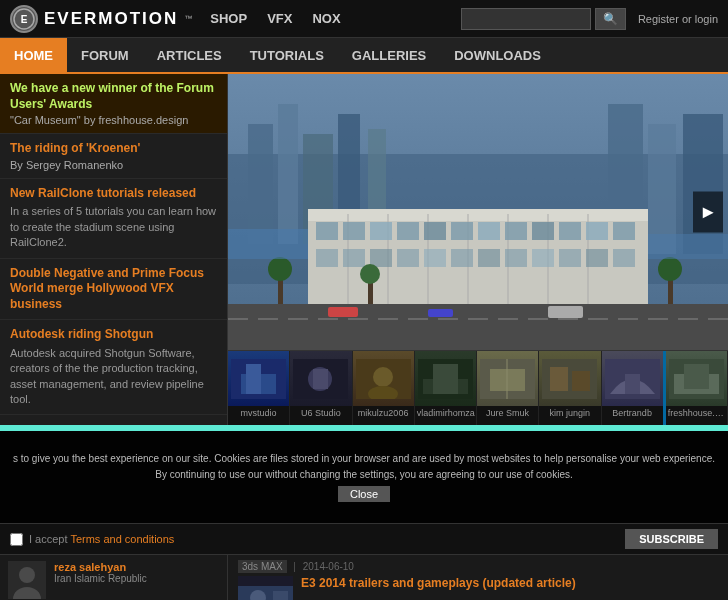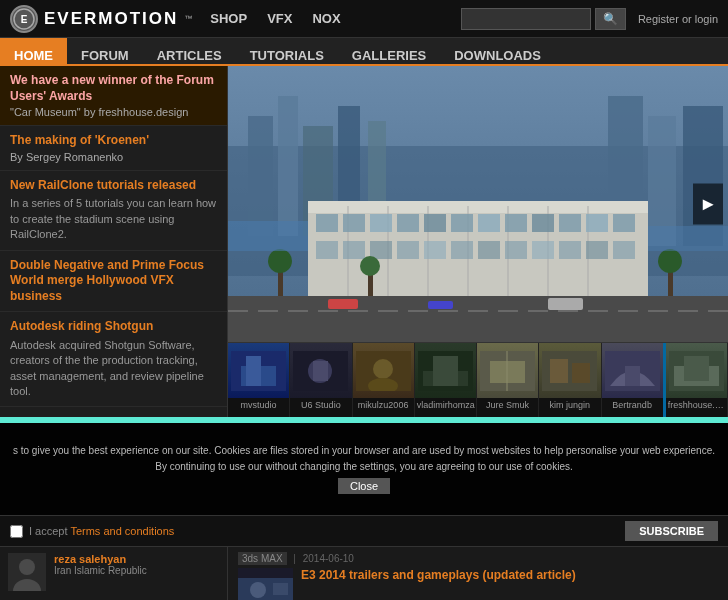--- a/index.html
+++ b/index.html
@@ -68,40 +68,40 @@
     <a style="color:#ccc;text-decoration:none;font-size:13px;font-weight:bold;">VFX</a>
     <a style="color:#ccc;text-decoration:none;font-size:13px;font-weight:bold;">NOX</a>
   </div>
   <div id="search-area" style="margin-left:auto;display:flex;align-items:center;gap:4px;">
     <input type="text" id="search-input" style="background: rgb(51, 51, 51); border: 1px solid rgb(85, 85, 85); color: rgb(204, 204, 204); padding: 3px 8px; width: 130px; font-size: 12px;">
     <button id="search-btn" style="background:#444;border:1px solid #555;color:#ccc;padding:3px 7px;cursor:pointer;">🔍</button>
   </div>
   <a style="color:#aaa;font-size:11px;text-decoration:none;margin-left:12px;">Register or login</a>
 </div>
 
-<div id="navbar" style="background:#222;height:28px;display:flex;align-items:stretch;border-bottom:2px solid #e67e22;">
+<div id="navbar" style="background:#222;height:36px;display:flex;align-items:stretch;border-bottom:2px solid #e67e22;">
   <a style="color:#fff;text-decoration:none;font-size:13px;font-weight:bold;padding:0 14px;display:flex;align-items:center;background:#e67e22;">HOME</a>
   <a style="color:#ccc;text-decoration:none;font-size:13px;font-weight:bold;padding:0 14px;display:flex;align-items:center;">FORUM</a>
   <a style="color:#ccc;text-decoration:none;font-size:13px;font-weight:bold;padding:0 14px;display:flex;align-items:center;">ARTICLES</a>
   <a style="color:#ccc;text-decoration:none;font-size:13px;font-weight:bold;padding:0 14px;display:flex;align-items:center;">TUTORIALS</a>
   <a style="color:#ccc;text-decoration:none;font-size:13px;font-weight:bold;padding:0 14px;display:flex;align-items:center;">GALLERIES</a>
   <a style="color:#ccc;text-decoration:none;font-size:13px;font-weight:bold;padding:0 14px;display:flex;align-items:center;">DOWNLOADS</a>
 </div>
 
 <div id="main" style="display:flex;">
 
   <div id="sidebar" style="width:228px;background:#1e1e1e;border-right:1px solid #333;flex-shrink:0;">
 
     <div class="news-item" style="padding:7px 10px;border-bottom:1px solid #2a2a2a;background:#2a1a00;">
-      <a class="news-title" style="color:#fca5a5;font-size:12px;font-weight:bold;line-height:1.3;text-decoration:none;display:block;">We have a new winner of the Forum Users' Awards</a>
+      <a class="news-title" style="color:#bef264;font-size:12px;font-weight:bold;line-height:1.3;text-decoration:none;display:block;">We have a new winner of the Forum Users' Awards</a>
       <div class="news-subtitle" style="color:#aaa;font-size:11px;margin-top:2px;">"Car Museum" by freshhouse.design</div>
     </div>
 
     <div class="news-item" style="padding:7px 10px;border-bottom:1px solid #2a2a2a;">
-      <a class="news-title" style="color:#e67e22;font-size:12px;font-weight:bold;text-decoration:none;display:block;">The making of 'Kroenen'</a>
+      <a class="news-title" style="color:#e67e22;font-size:12px;font-weight:bold;text-decoration:none;display:block;">The riding of 'Kroenen'</a>
       <div style="color:#aaa;font-size:11px;margin-top:2px;">By Sergey Romanenko</div>
     </div>
 
     <div class="news-item" style="padding:7px 10px;border-bottom:1px solid #2a2a2a;">
       <a class="news-title" style="color:#e67e22;font-size:12px;font-weight:bold;text-decoration:none;display:block;">New RailClone tutorials released</a>
       <div style="color:#999;font-size:11px;margin-top:3px;line-height:1.4;">In a series of 5 tutorials you can learn how to create the stadium scene using RailClone2.</div>
     </div>
 
     <div class="news-item" style="padding:7px 10px;border-bottom:1px solid #2a2a2a;">
       <a class="news-title" style="color:#e67e22;font-size:12px;font-weight:bold;text-decoration:none;display:block;">Double Negative and Prime Focus World merge Hollywood VFX business</a>

